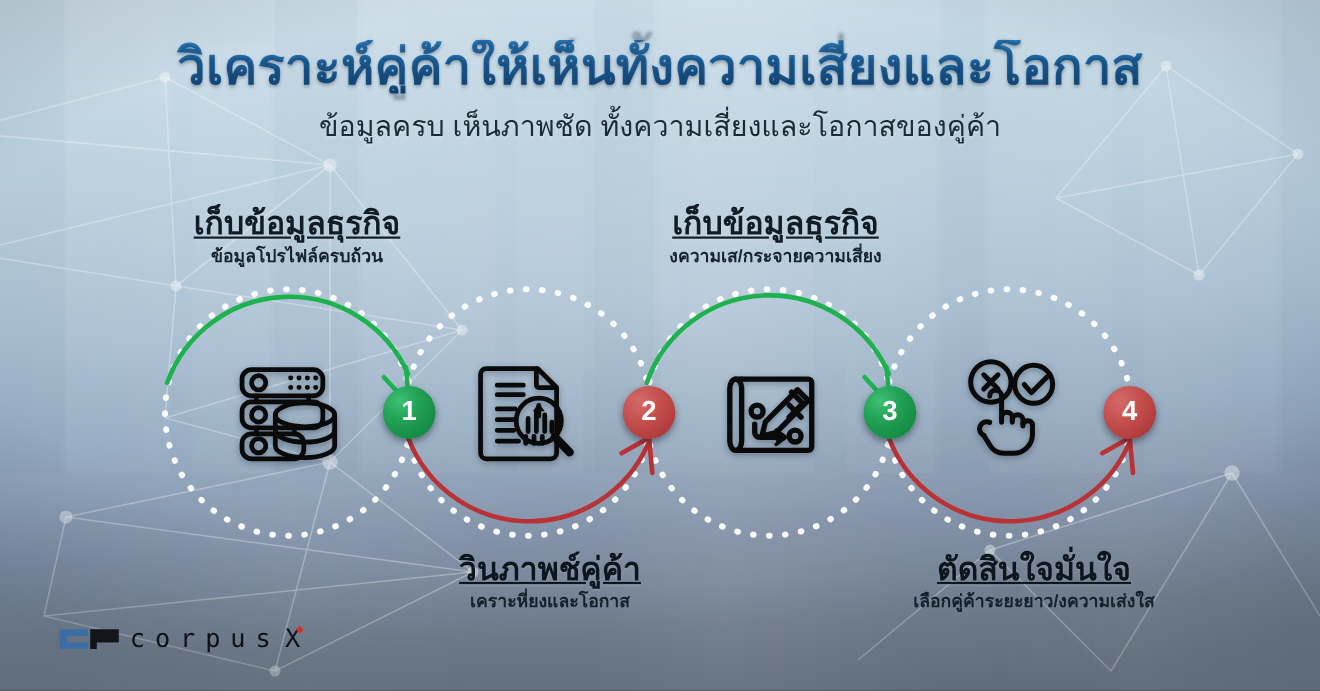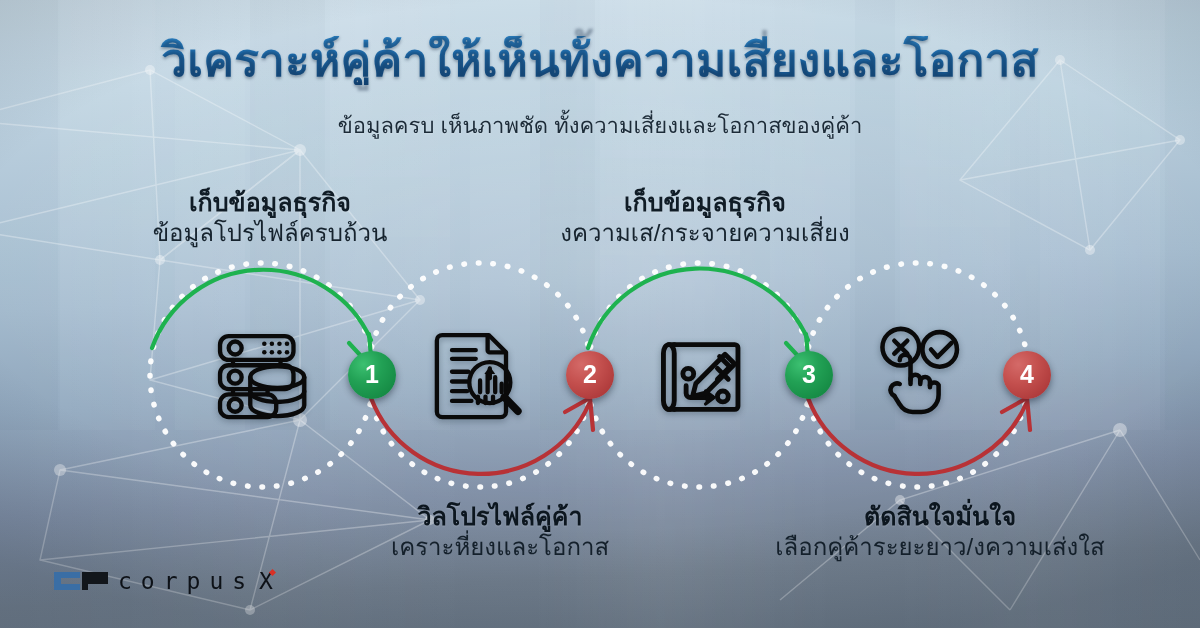--- a/index.html
+++ b/index.html
@@ -67,22 +67,22 @@
     line-height: 1.06;
     color: #15558c;
     letter-spacing: .2px;
     text-shadow: 0 2px 3px rgba(20,40,65,0.35);
     background: linear-gradient(180deg, #2a7fc0 0%, #1d6aaa 40%, #114a80 100%);
     -webkit-background-clip: text;
     background-clip: text;
     -webkit-text-fill-color: transparent;
   }
   .subtitle {
-    margin-top: 28px;
-    font-size: 22px;
+    margin-top: 15px;
+    font-size: 26px;
     font-weight: normal;
     color: #1c2b38;
     line-height: 1.2;
     text-shadow: 0 1px 2px rgba(255,255,255,0.25);
   }
 
   
   .flow {
     position: absolute;
     left: 0; top: 0;
@@ -128,30 +128,31 @@
   .badge span { transform: translateY(-1px); }
 
   
   .caption {
     position: absolute;
     z-index: 6;
     text-align: center;
     width: 330px;
   }
   .caption .c-title {
-    font-size: 25px;
+    font-size: 29px;
     font-weight: bold;
     color: #101c26;
     line-height: 1.16;
     white-space: nowrap;
     text-shadow: 0 1px 2px rgba(255,255,255,0.22);
+    text-decoration: underline;
   }
   .caption .c-sub {
-    font-size: 24px;
-    font-weight: normal;
+    font-size: 16px;
+    font-weight: bold;
     color: #16232e;
     line-height: 1.2;
     margin-top: 2px;
     white-space: nowrap;
   }
   .caption.dark .c-title { color: #0c161f; text-shadow: 0 1px 2px rgba(255,255,255,0.18); }
   .caption.dark .c-sub { color: #14202b; }
 
   
   .logo {
@@ -381,21 +382,21 @@
     <div class="c-title">เก็บข้อมูลธุรกิจ</div>
     <div class="c-sub">ข้อมูลโปรไฟล์ครบถ้วน</div>
   </div>
 
   <div class="caption" style="left:540px; top:188px;">
     <div class="c-title">เก็บข้อมูลธุรกิจ</div>
     <div class="c-sub">งความเส/กระจายความเสี่ยง</div>
   </div>
 
   <div class="caption dark" style="left:335px; top:502px;">
-    <div class="c-title">วิลโปรไฟล์คู่ค้า</div>
+    <div class="c-title">วินภาพช์คู่ค้า</div>
     <div class="c-sub">เคราะหี่ยงและโอกาส</div>
   </div>
 
   <div class="caption dark" style="left:775px; top:502px;">
     <div class="c-title">ตัดสินใจมั่นใจ</div>
     <div class="c-sub">เลือกคู่ค้าระยะยาว/งความเส่งใส</div>
   </div>
 
   <div class="logo">
     <svg width="58" height="26" viewBox="0 0 58 26">

